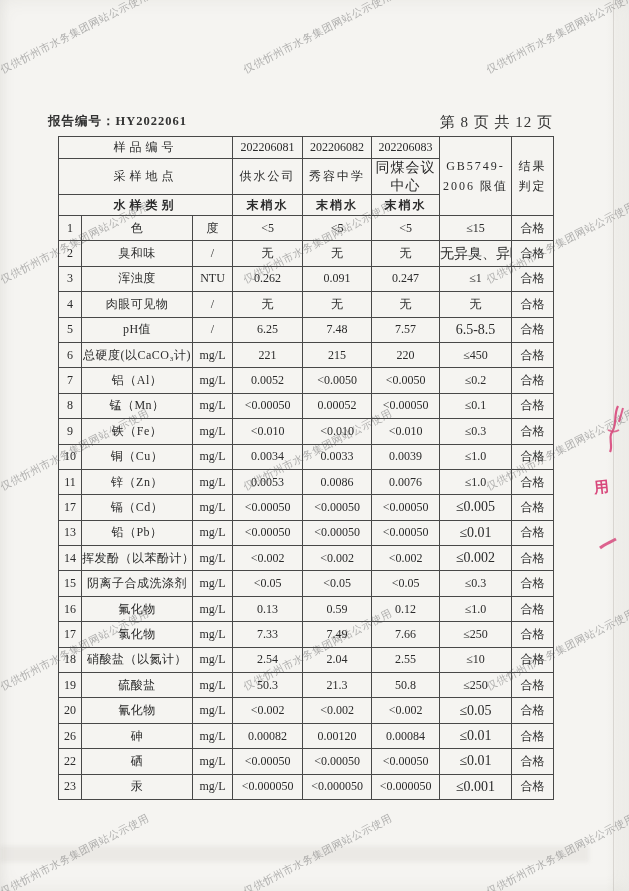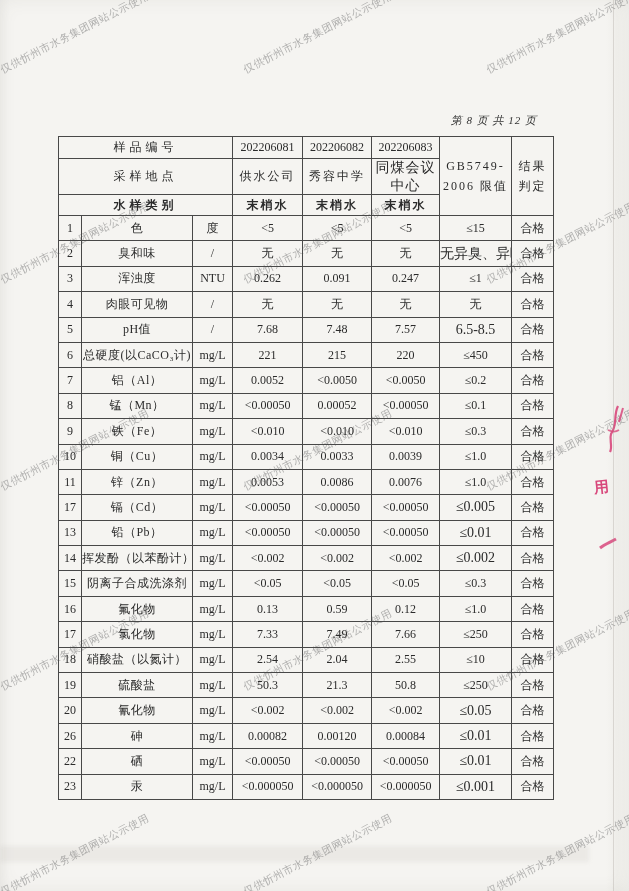--- a/index.html
+++ b/index.html
@@ -36,22 +36,22 @@
     position:absolute; top:79px; left:0; width:577px;
     text-align:center; font-size:15.5px; font-weight:bold;
     letter-spacing:1.5px; color:#353535;
   }
   .meta-line { position:absolute; top:113px; left:48px; width:505px; height:18px; }
   .report-no {
     position:absolute; left:0; top:0;
     font-size:12.5px; font-weight:bold; letter-spacing:1px; color:#333;
   }
   .page-no {
-    position:absolute; right:16px; top:0;
-    font-size:11px; color:#333; letter-spacing:1px;font-style:italic;
+    position:absolute; right:0; top:0;
+    font-size:15px; color:#333; letter-spacing:1px;
   }
   
   table.report {
     position:absolute; left:58px; top:136px; width:495px;
     border-collapse:collapse; table-layout:fixed;
   }
   table.report td {
     border:1px solid #484848; padding:0;
     text-align:center; vertical-align:middle;
     font-size:12px; color:#2b2b2b;
@@ -93,20 +93,21 @@
       <span class="wm" style="left: 75px; top: 650px;">仅供忻州市水务集团网站公示使用</span>
       <span class="wm" style="left: 318px; top: 650px;">仅供忻州市水务集团网站公示使用</span>
       <span class="wm" style="left: 561px; top: 650px;">仅供忻州市水务集团网站公示使用</span>
       <span class="wm" style="left: 75px; top: 855px;">仅供忻州市水务集团网站公示使用</span>
       <span class="wm" style="left: 318px; top: 855px;">仅供忻州市水务集团网站公示使用</span>
       <span class="wm" style="left: 561px; top: 855px;">仅供忻州市水务集团网站公示使用</span>
     </div>
 
 
   <div class="meta-line">
+    <span class="report-no">报告编号：HY2022061</span>
     <span class="page-no">第 8 页 共 12 页</span>
   </div>
 
   <table class="report">
     <colgroup>
       <col style="width:23px">
         <col style="width:111px">
         <col style="width:40px">
       <col style="width:70px">
         <col style="width:69px">
@@ -180,21 +181,21 @@
       <td class="c-val">无</td>
       <td class="c-val">无</td>
       <td class="c-val">无</td>
       <td class="c-limit">无</td>
       <td class="c-result">合格</td>
     </tr>
         <tr>
       <td class="c-no">5</td>
       <td class="c-name">pH值</td>
       <td class="c-unit">/</td>
-      <td class="c-val">7.68</td>
+      <td class="c-val">6.25</td>
       <td class="c-val">7.48</td>
       <td class="c-val">7.57</td>
       <td class="c-limit small">6.5-8.5</td>
       <td class="c-result">合格</td>
     </tr>
         <tr>
       <td class="c-no">6</td>
       <td class="c-name">总硬度(以CaCO₃计)</td>
       <td class="c-unit">mg/L</td>
       <td class="c-val">221</td>

